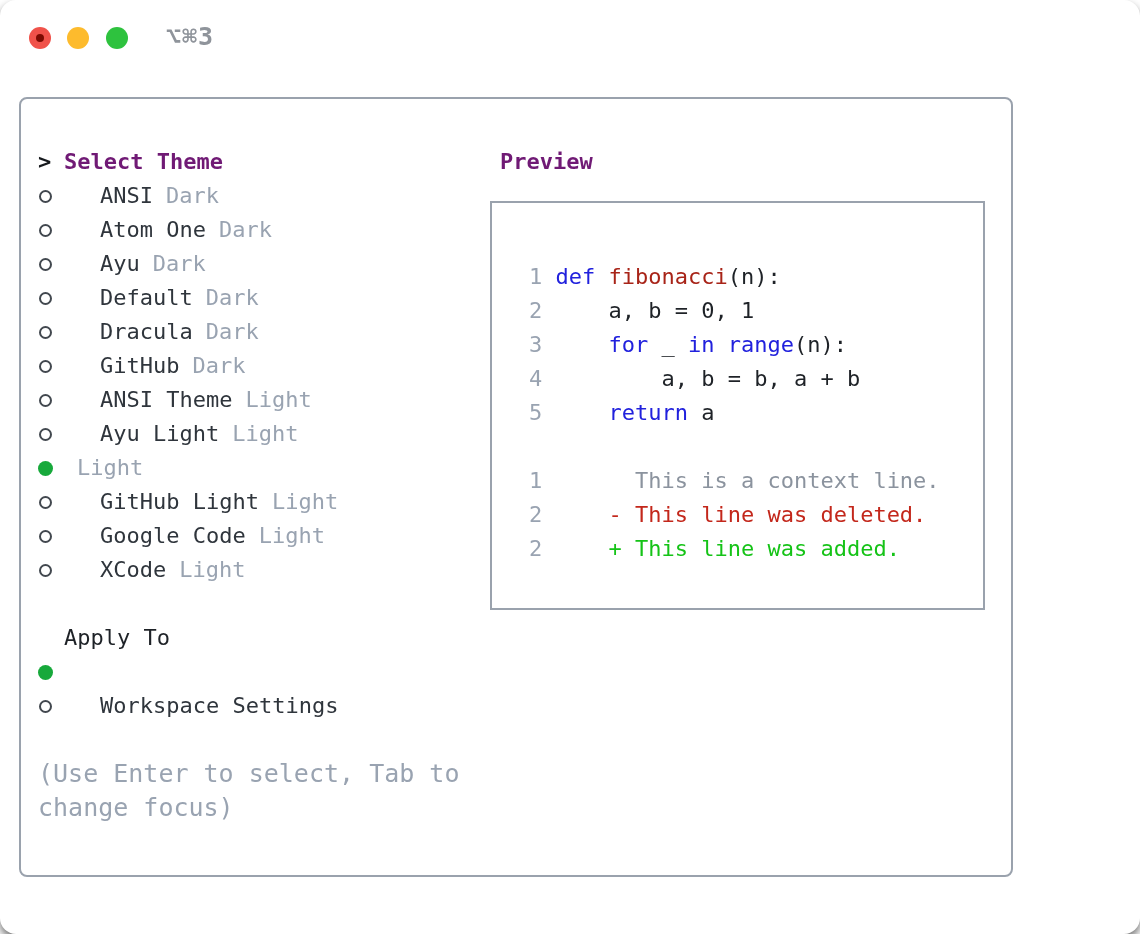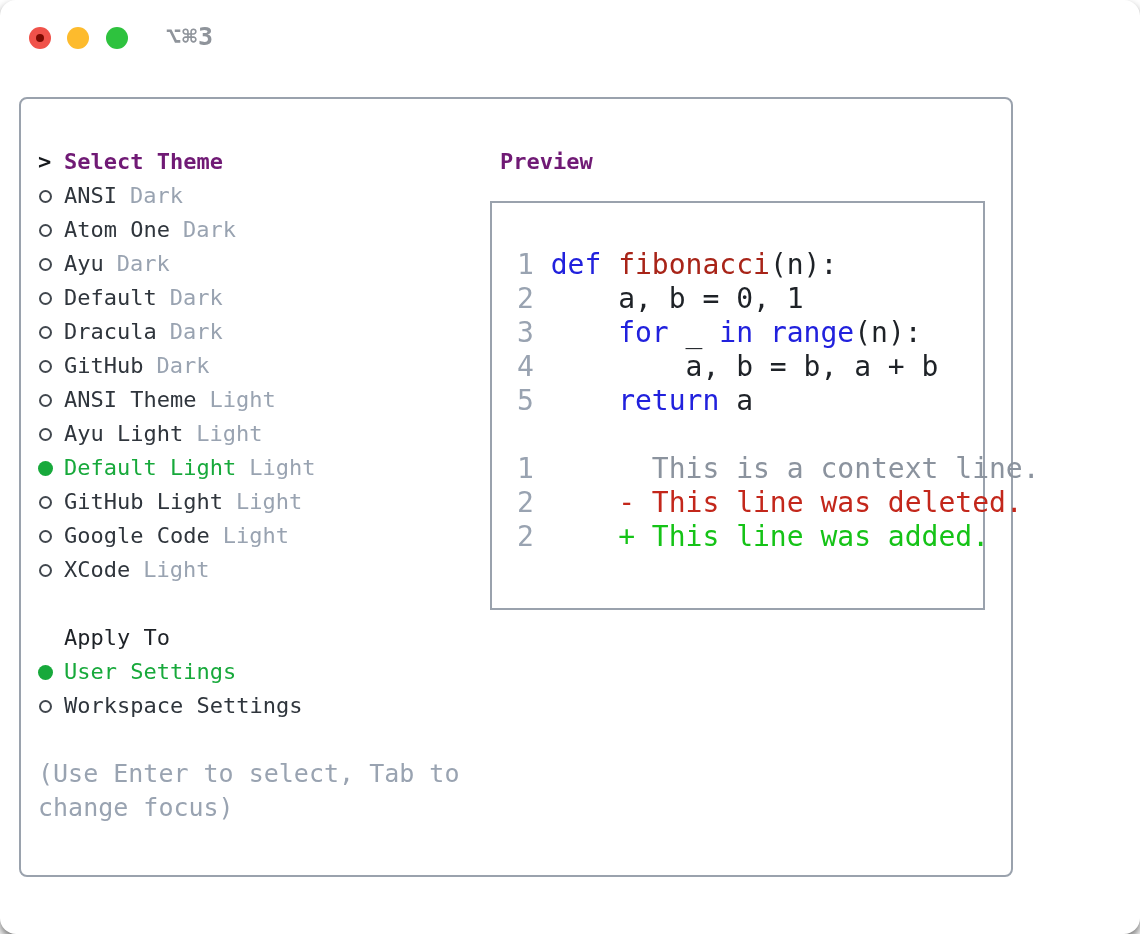--- a/index.html
+++ b/index.html
@@ -33,41 +33,41 @@
   .prompt { font-weight:bold; color:#16191d; font-size:22px; line-height:34px; }
   .heading { font-weight:bold; color:#701a75; }
   .heading-normal { color:#1e2227;text-align:center; }
 
   .left-col { position:absolute; left:17px; top:46px; width:445px; }
 
   .radio {
     width:13px; height:13px; border-radius:50%;
     border:2px solid #42484f; margin-left:1px; flex:none;
   }
-  .option .opt-name { color:#2f353c; }
+  .option .opt-name { color:#2f353c;margin-left:36px; }
   .option .variant  { color:var(--muted); margin-left:13px; }
   .option.selected .radio { width:15px; height:15px; border:none; background:var(--accent); margin-left:0; }
   .option.selected .opt-name { color:var(--accent); }
 
   .spacer { height:34px; }
 
   .help {
     width:430px; font-size:25px; line-height:34px; color:var(--muted);
   }
 
   
   .preview-heading { position:absolute; left:479px; top:46px; }
   .preview-box {
     position:absolute; left:469px; top:102px; width:495px; height:409px;
     border:2px solid var(--panel-border); background:#fff;
   }
   pre.code {
-    margin:0; padding:45px 0 0 25px;
+    margin:12px; padding:45px 0 0 25px;
     font-family:"DejaVu Sans Mono","Liberation Mono",monospace;
-    font-size:28px; line-height:34px;
+    font-size:22px; line-height:34px;
   }
   .ln  { color:var(--muted); }
   .pl  { color:#1e2227; }
   .kw  { color:var(--kw); }
   .fn  { color:var(--fn); }
   .ctx { color:#8b939e; }
   .del { color:var(--del); }
   .add { color:var(--add); }
 </style>
 </head>
@@ -94,35 +94,35 @@
 
       <div id="theme-list">
           <div class="row option"><span class="marker"><span class="radio"></span></span><span class="opt-name">ANSI</span><span class="variant">Dark</span></div>
           <div class="row option"><span class="marker"><span class="radio"></span></span><span class="opt-name">Atom One</span><span class="variant">Dark</span></div>
           <div class="row option"><span class="marker"><span class="radio"></span></span><span class="opt-name">Ayu</span><span class="variant">Dark</span></div>
           <div class="row option"><span class="marker"><span class="radio"></span></span><span class="opt-name">Default</span><span class="variant">Dark</span></div>
           <div class="row option"><span class="marker"><span class="radio"></span></span><span class="opt-name">Dracula</span><span class="variant">Dark</span></div>
           <div class="row option"><span class="marker"><span class="radio"></span></span><span class="opt-name">GitHub</span><span class="variant">Dark</span></div>
           <div class="row option"><span class="marker"><span class="radio"></span></span><span class="opt-name">ANSI Theme</span><span class="variant">Light</span></div>
           <div class="row option"><span class="marker"><span class="radio"></span></span><span class="opt-name">Ayu Light</span><span class="variant">Light</span></div>
-          <div class="row option selected"><span class="marker"><span class="radio"></span></span><span class="opt-name">Default Light</span><span class="variant">Light</span></div>
+          <div class="row option selected"><span class="marker"><span class="radio"></span></span><span class="variant">Light</span></div>
           <div class="row option"><span class="marker"><span class="radio"></span></span><span class="opt-name">GitHub Light</span><span class="variant">Light</span></div>
           <div class="row option"><span class="marker"><span class="radio"></span></span><span class="opt-name">Google Code</span><span class="variant">Light</span></div>
           <div class="row option"><span class="marker"><span class="radio"></span></span><span class="opt-name">XCode</span><span class="variant">Light</span></div>
         </div>
 
       <div class="spacer"></div>
 
       <div class="row">
         <span class="marker"></span>
         <span class="heading-normal">Apply To</span>
       </div>
 
       <div id="apply-list">
-          <div class="row option selected"><span class="marker"><span class="radio"></span></span><span class="opt-name">User Settings</span></div>
+          <div class="row option selected"><span class="marker"><span class="radio"></span></span></div>
           <div class="row option"><span class="marker"><span class="radio"></span></span><span class="opt-name">Workspace Settings</span></div>
         </div>
 
       <div class="spacer"></div>
 
       <div class="help">(Use Enter to select, Tab to change focus)</div>
     </div>
 
     <div class="row preview-heading">
       <span class="heading">Preview</span>

